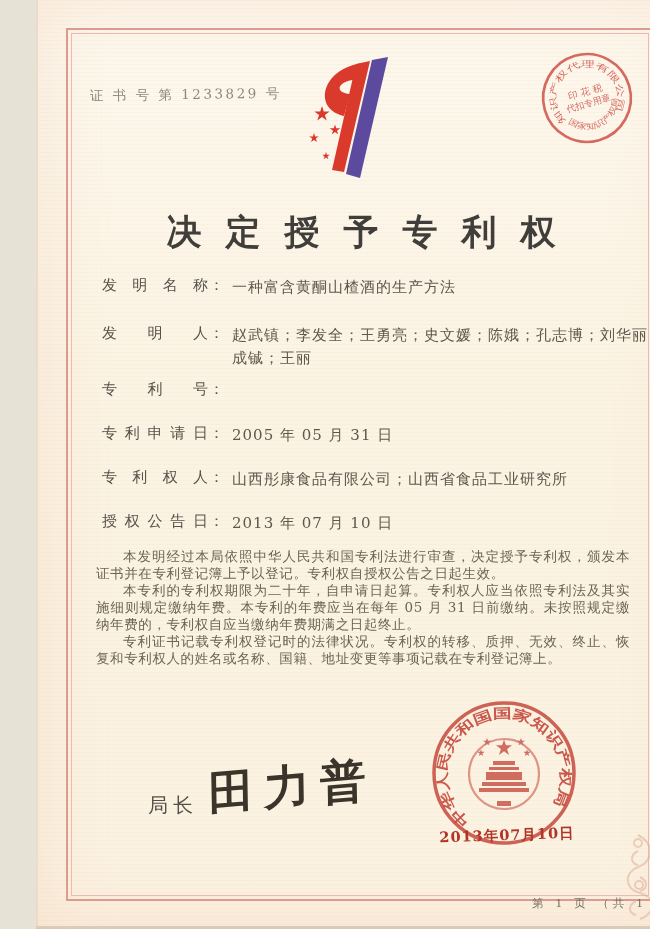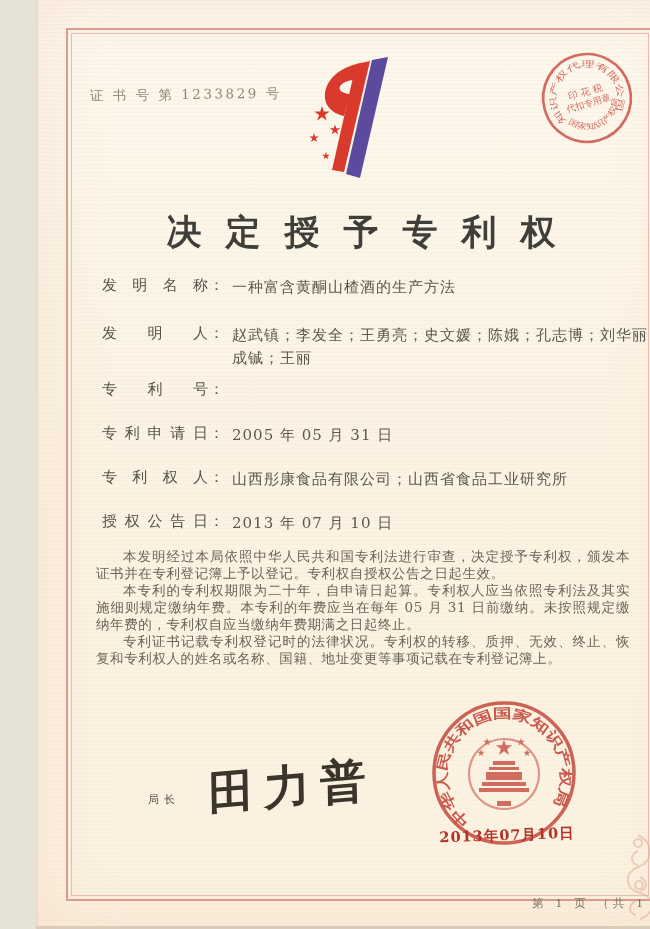--- a/index.html
+++ b/index.html
@@ -25,21 +25,21 @@
   .field{position:absolute;left:66px;display:flex;align-items:flex-start;font-size:15px;color:#5d574d;}
   .flabel{width:106px;text-align:justify;text-align-last:justify;color:#57524a;flex:none;}
   .fcolon{flex:none;margin:0 8px 0 1px;color:#57524a;}
   .fvalue{width:440px;line-height:23px;letter-spacing:1px;}
   .f1{top:276px}.f2{top:324px}.f3{top:380px}.f4{top:424px}.f5{top:468px}.f6{top:512px}
   
   .body-text{position:absolute;left:60px;right:56px;top:548px;color:#6b6457;font-size:13.5px;
              line-height:17px;text-align:justify;letter-spacing:0.6px;}
   .body-text p{margin:0;text-indent:2em;}
   
-  .issuer-label{position:absolute;left:112px;top:792px;font-size:11px;letter-spacing:5px;color:#55504a;}
+  .issuer-label{position:absolute;left:112px;top:792px;font-size:20px;letter-spacing:5px;color:#55504a;}
   .signature{position:absolute;left:172px;top:756px;font-size:46px;font-weight:700;color:#3b342b;
              letter-spacing:10px;transform:rotate(-5deg) skewX(-4deg);}
   
   .seal{position:absolute;left:388px;top:698px;opacity:0.92;}
   .seal-date{position:absolute;left:386px;top:826px;width:170px;text-align:center;color:#b23427;
              font-size:14.5px;font-weight:700;letter-spacing:1px;transform:rotate(-2deg);}
   
   .footer{position:absolute;left:0;bottom:18px;width:100%;text-align:right;font-size:11.5px;
           color:#7a7263;letter-spacing:4px;}
   .flourish{position:absolute;right:6px;bottom:6px;opacity:0.55;}

